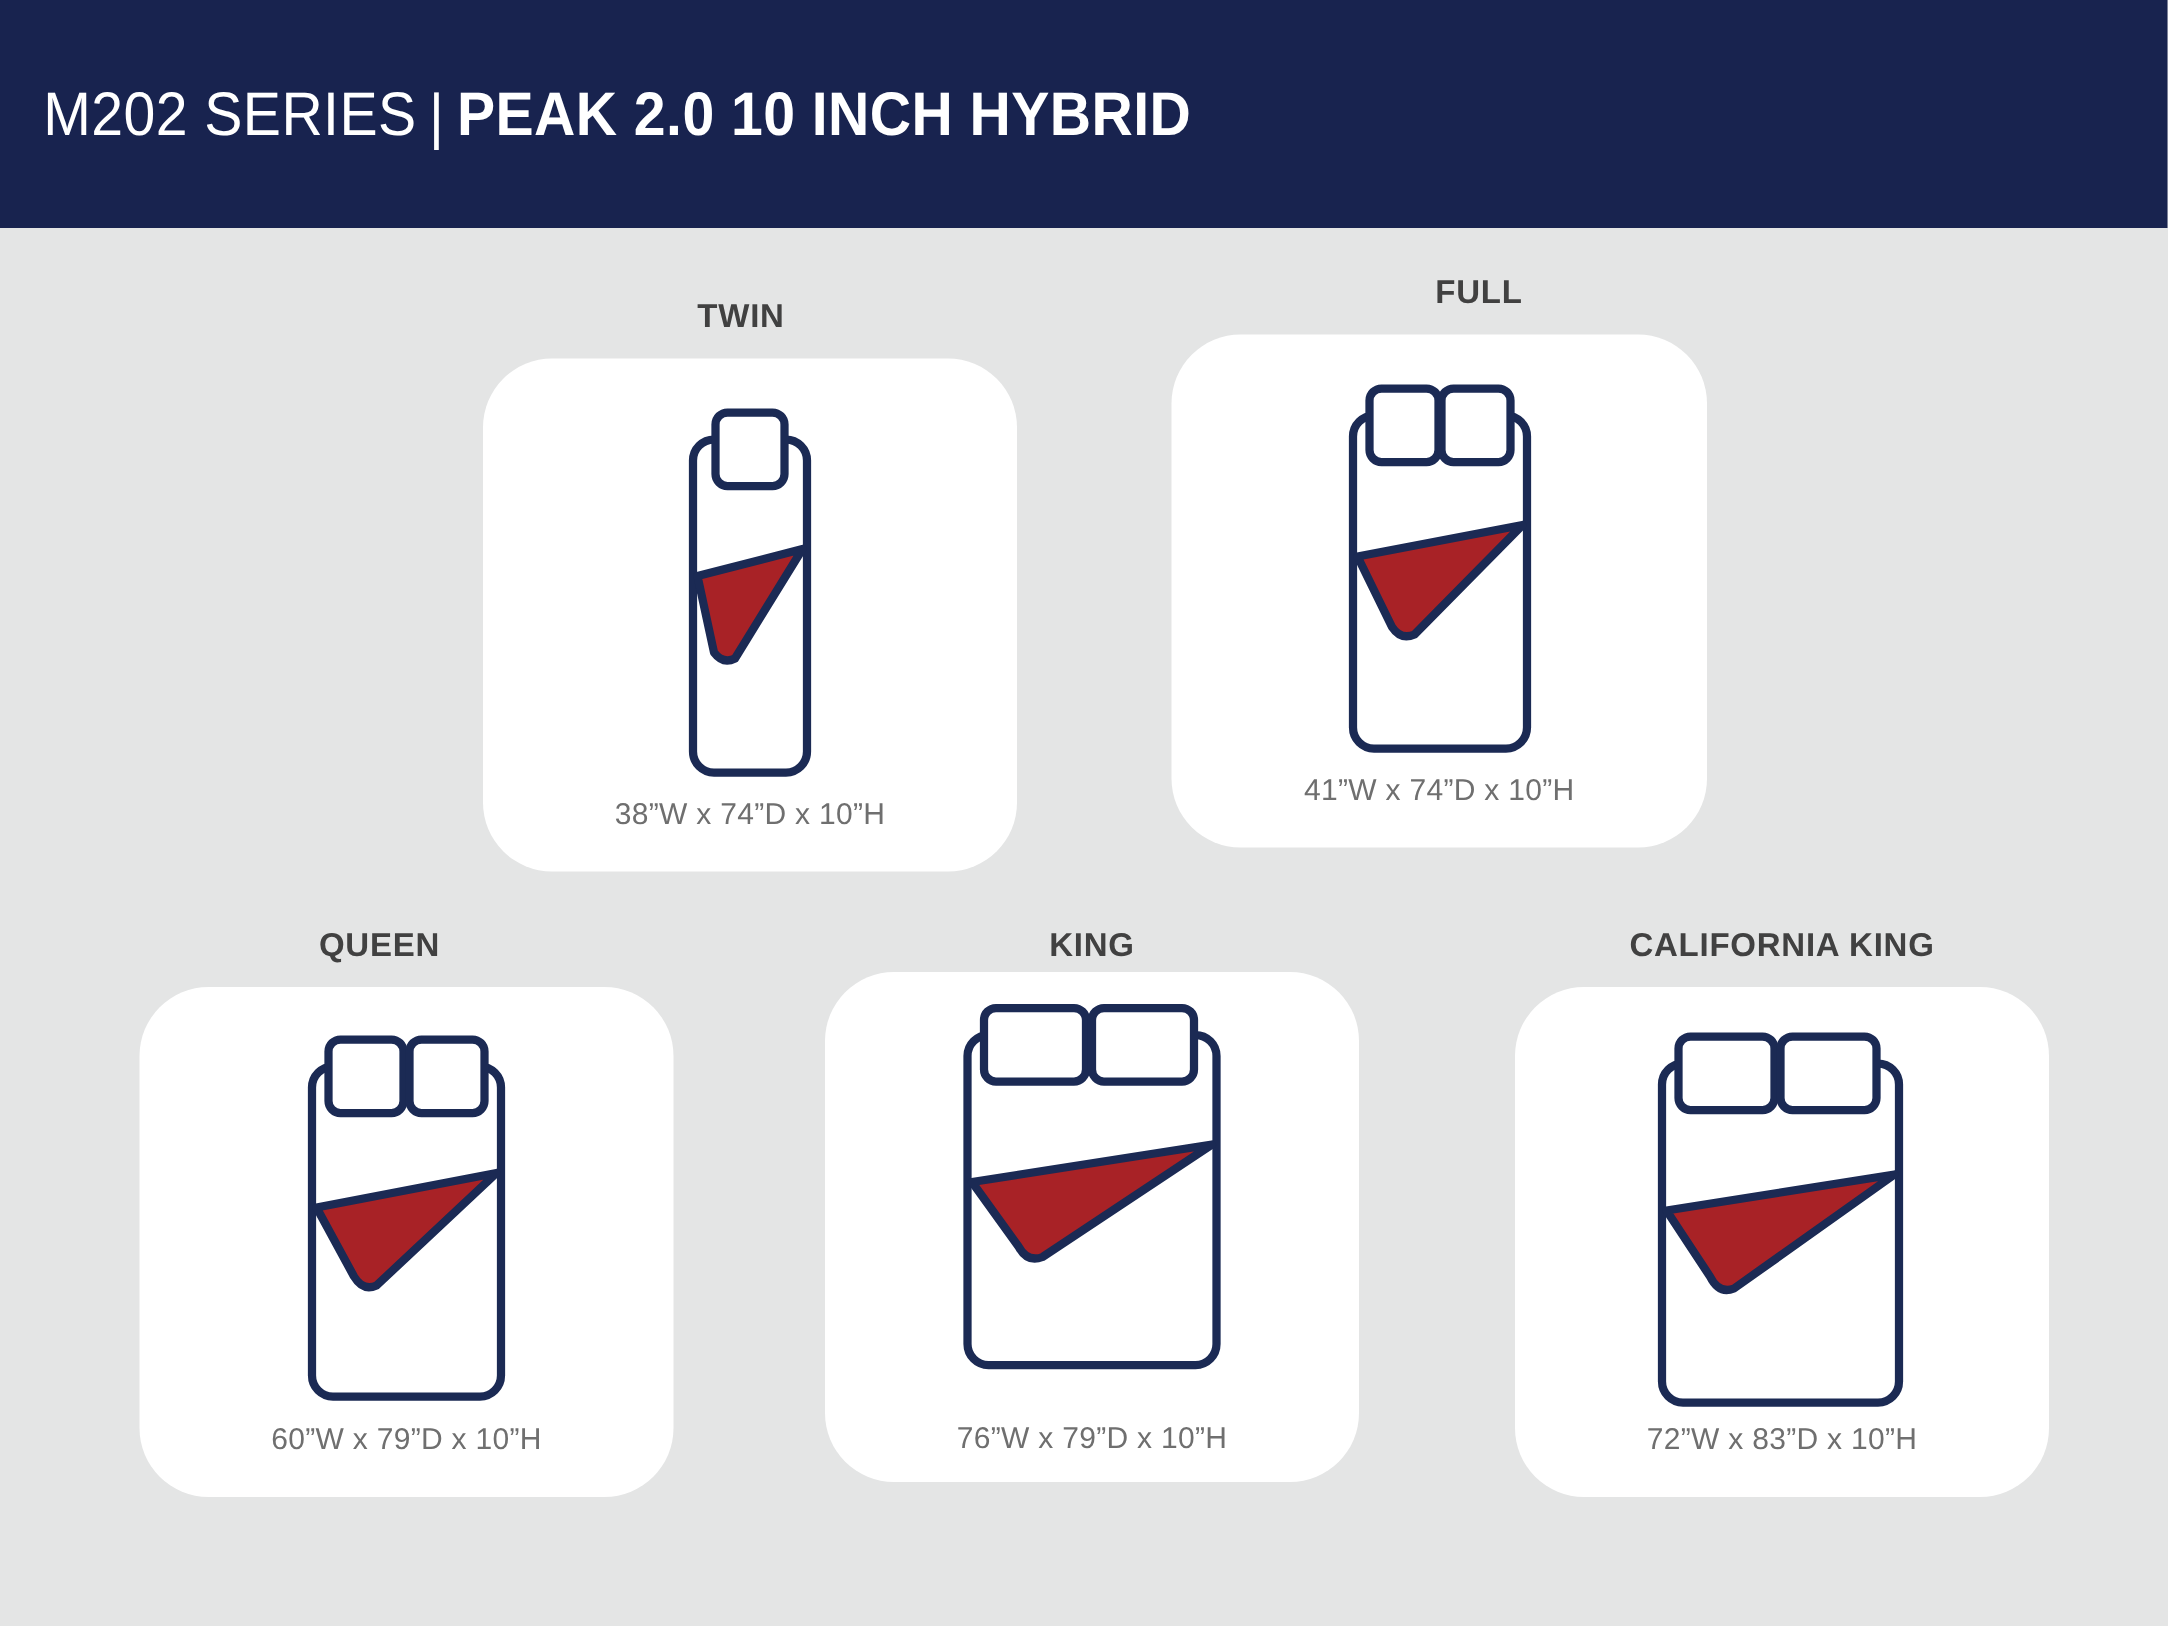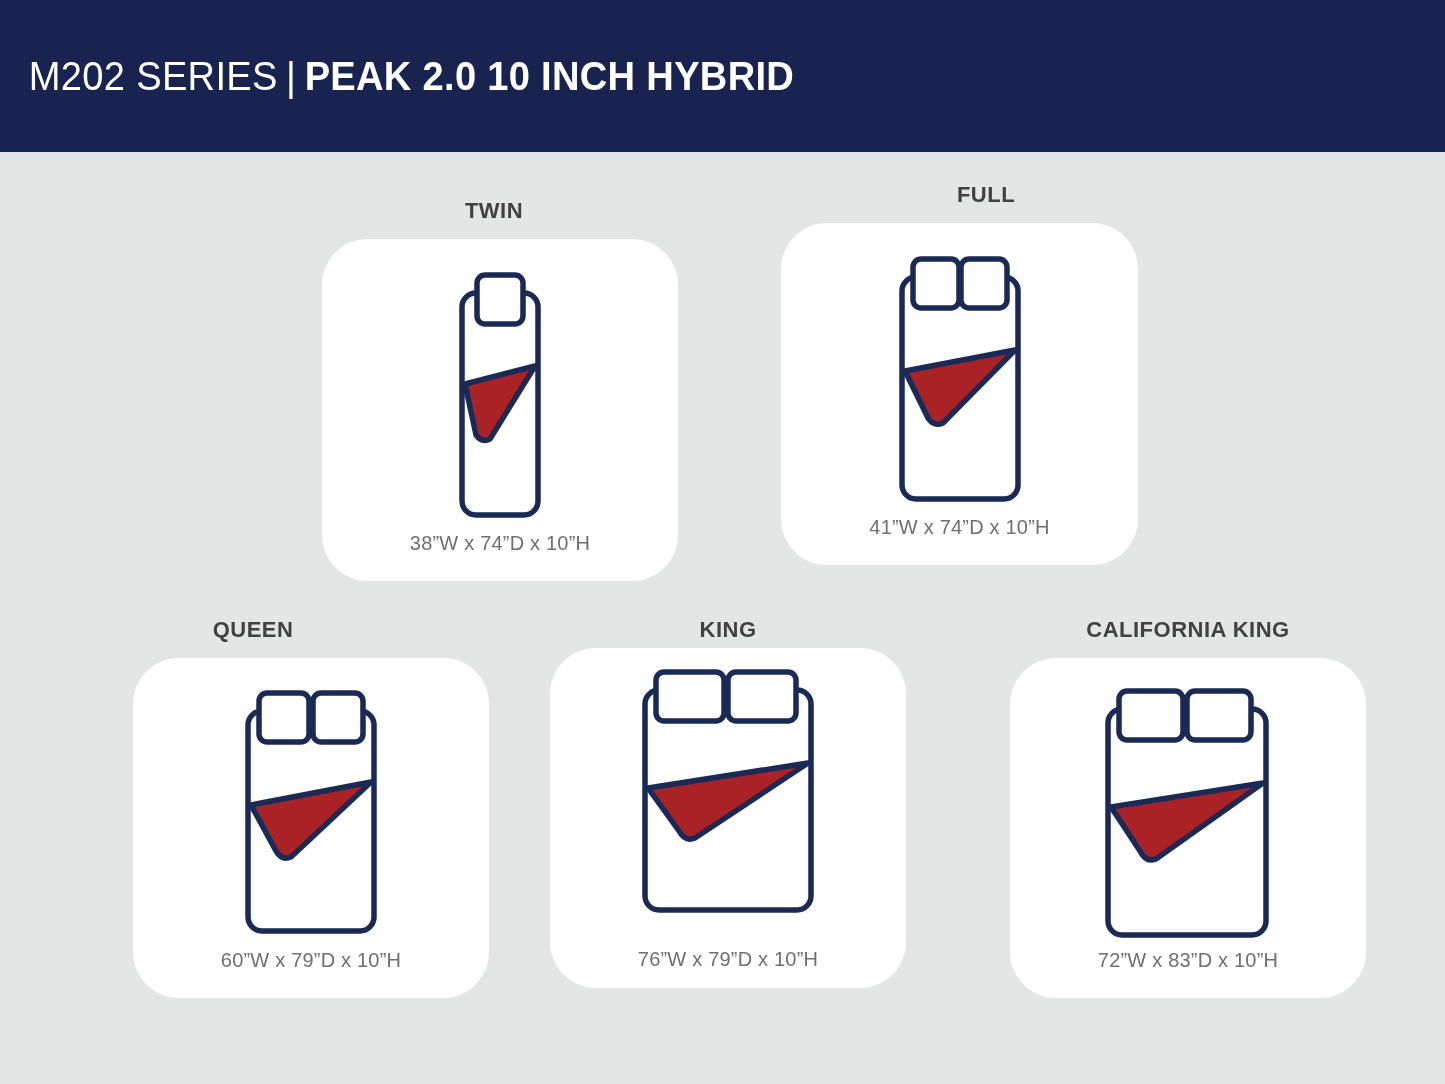--- a/index.html
+++ b/index.html
@@ -133,21 +133,21 @@
           <rect x="53" y="12" width="46" height="49" rx="8" ry="8" fill="#ffffff" stroke="#1B2A54" stroke-width="5.5"></rect>
           <rect x="101" y="12" width="46" height="49" rx="8" ry="8" fill="#ffffff" stroke="#1B2A54" stroke-width="5.5"></rect>
         </svg>
       </div>
       <div class="dims" style="padding-bottom:26px;">41”W x 74”D x 10”H</div>
     </div>
   </div>
 
   <div class="size-block" style="left:93px; top:465px; width:320px;">
     <div class="size-label">QUEEN</div>
-    <div class="card" style="width:356px; height:340px; margin-top:15px;margin-left:40px;">
+    <div class="card" style="width:356px; height:340px; margin-top:15px;">
       <div class="bed-wrap" style="padding-top:12px;">
         <svg class="bed" width="210" height="258" viewBox="0 0 210 258">
           <rect x="42" y="30" width="126" height="220" rx="14" ry="14" fill="#ffffff" stroke="#1B2A54" stroke-width="5.5"></rect>
           <path d="M 45 124 L 165 101 L 85 176 Q 76 180 70 170 Z" fill="#A82226" stroke="#1B2A54" stroke-width="5.5" stroke-linejoin="round"></path>
           <rect x="53" y="12" width="50" height="49" rx="8" ry="8" fill="#ffffff" stroke="#1B2A54" stroke-width="5.5"></rect>
           <rect x="107" y="12" width="50" height="49" rx="8" ry="8" fill="#ffffff" stroke="#1B2A54" stroke-width="5.5"></rect>
         </svg>
       </div>
       <div class="dims" style="padding-bottom:26px;">60”W x 79”D x 10”H</div>
     </div>

